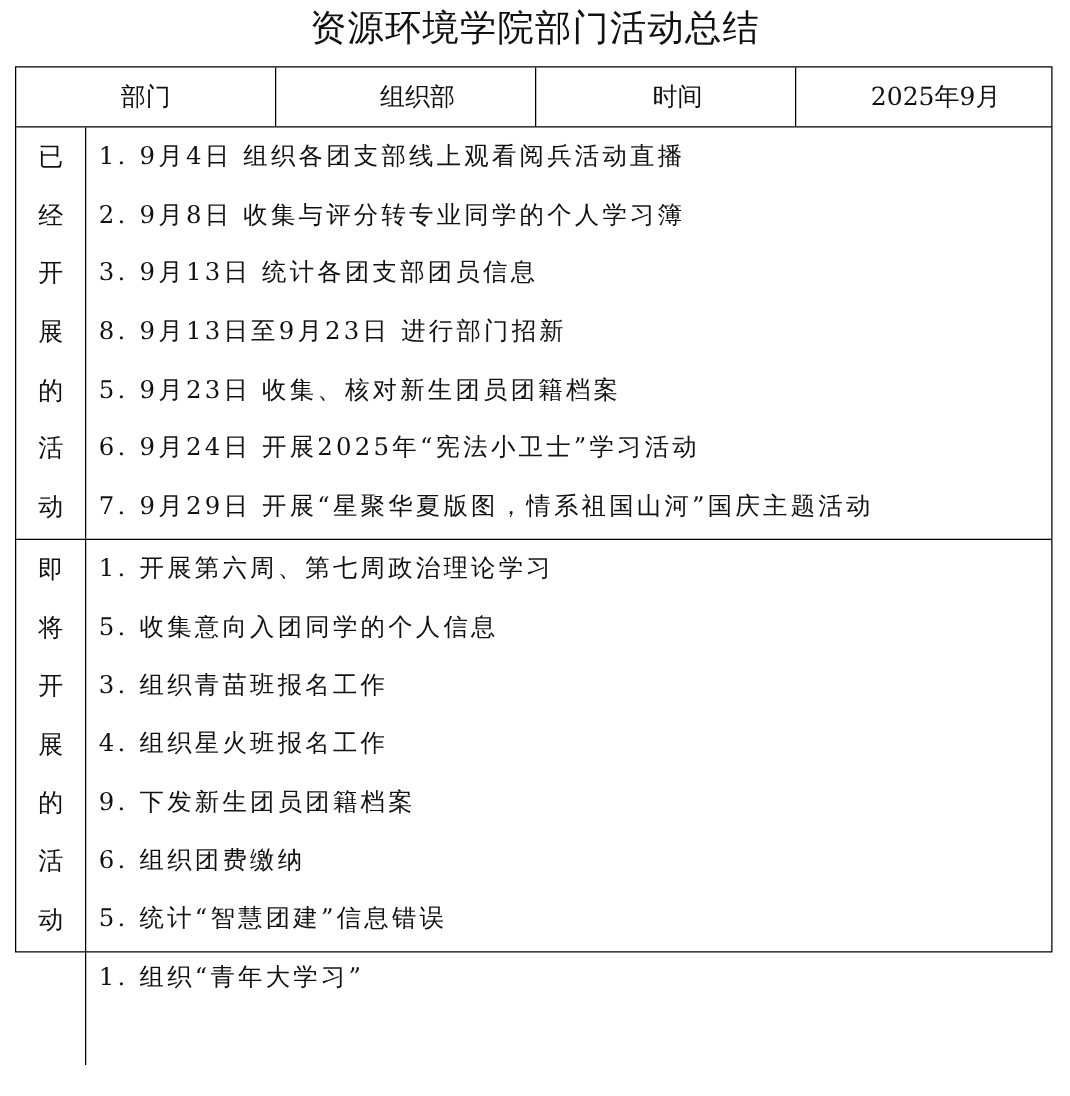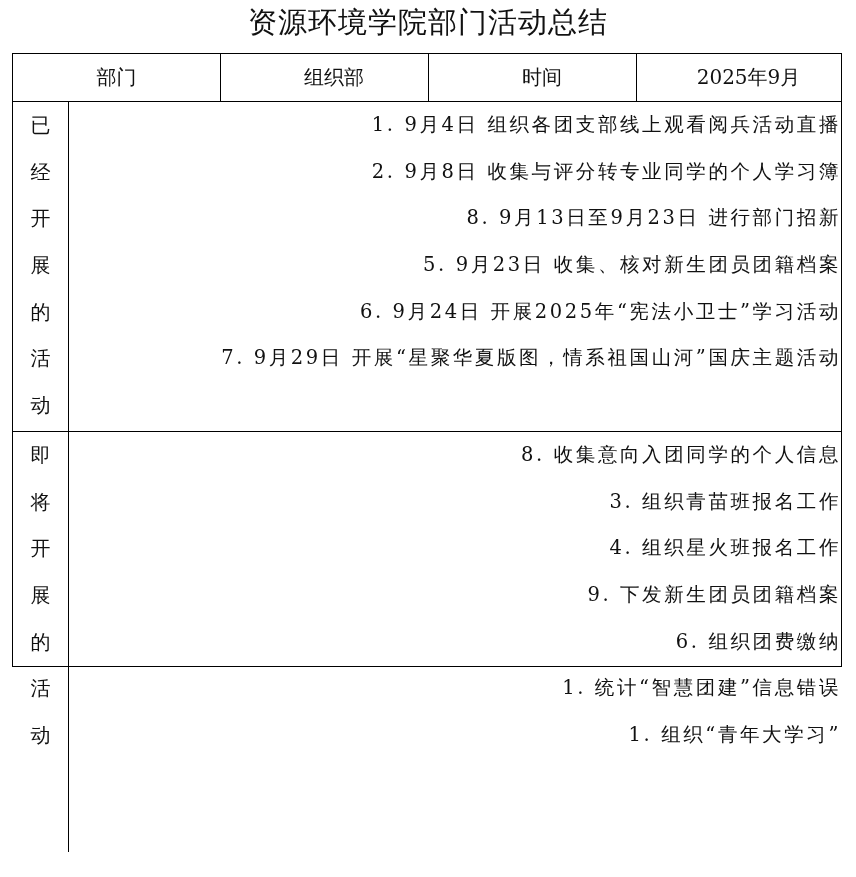--- a/index.html
+++ b/index.html
@@ -6,32 +6,32 @@
   body {
     width: 856px; height: 877px; position: relative; overflow: hidden;
     font-family: "DejaVu Serif", "Liberation Serif", serif;
     color: #111;
   }
   .title {
     position: absolute; left: 0; top: 2px; width: 856px; text-align: center;
     font-size: 29px; letter-spacing: 1px; line-height: 40px;
   }
   .tbl {
-    position: absolute; left: 12px; top: 53px; width: 830px; height: 614px;
+    position: absolute; left: 12px; top: 53px; width: 830px; height: 709px;
     border: 1.5px solid #000; box-sizing: border-box;
   }
   .hdr { position: absolute; left: 0; top: 0; width: 100%; height: 48px; border-bottom: 1.5px solid #000; box-sizing: border-box; display: flex; }
   .hdr .cell { height: 100%; display: flex; align-items: center; justify-content: center; font-size: 20px; box-sizing: border-box; }
   .hdr .cell + .cell { border-left: 1.2px solid #000; padding-left: 19px; }
   .sec { position: absolute; left: 0; width: 100%; box-sizing: border-box; }
   .sec1 { top: 48px; height: 330px; border-bottom: 1.2px solid #000; }
   .sec2 { top: 378px; height: 420px; }
   .side { position: absolute; left: 0; top: 0; width: 56px; height: 100%; border-right: 1.2px solid #000; box-sizing: border-box; }
   .side .ch { height: 46.7px; line-height: 46.7px; text-align: center; font-size: 20px; }
-  .items { position: absolute; left: 56px; top: 0; right: 0; text-align: right; }
+  .items { position: absolute; left: 56px; top: 0; right: 0; }
   .item { height: 46.7px; line-height: 46.7px; padding-left: 10px; font-size: 19.5px; letter-spacing: 2.6px; white-space: nowrap; }
 </style>
 </head>
 <body>
 
 <div class="title">资源环境学院部门活动总结</div>
 
 <div class="tbl">
   <div class="hdr">
     <div class="cell" style="width:207px">部门</div>
@@ -46,40 +46,42 @@
       <div class="ch">经</div>
       <div class="ch">开</div>
       <div class="ch">展</div>
       <div class="ch">的</div>
       <div class="ch">活</div>
       <div class="ch">动</div>
     </div>
     <div class="items">
       <div class="item">1. 9月4日 组织各团支部线上观看阅兵活动直播</div>
       <div class="item">2. 9月8日 收集与评分转专业同学的个人学习簿</div>
+      <div class="item">3. 9月13日 统计各团支部团员信息</div>
       <div class="item">8. 9月13日至9月23日 进行部门招新</div>
       <div class="item">5. 9月23日 收集、核对新生团员团籍档案</div>
       <div class="item">6. 9月24日 开展2025年“宪法小卫士”学习活动</div>
       <div class="item">7. 9月29日 开展“星聚华夏版图，情系祖国山河”国庆主题活动</div>
     </div>
   </div>
 
   <div class="sec sec2">
     <div class="side">
       <div class="ch">即</div>
       <div class="ch">将</div>
       <div class="ch">开</div>
       <div class="ch">展</div>
       <div class="ch">的</div>
       <div class="ch">活</div>
       <div class="ch">动</div>
     </div>
     <div class="items">
-      <div class="item">8. 收集意向入团同学的个人信息</div>
+      <div class="item">1. 开展第六周、第七周政治理论学习</div>
+      <div class="item">5. 收集意向入团同学的个人信息</div>
       <div class="item">3. 组织青苗班报名工作</div>
       <div class="item">4. 组织星火班报名工作</div>
       <div class="item">9. 下发新生团员团籍档案</div>
       <div class="item">6. 组织团费缴纳</div>
-      <div class="item">1. 统计“智慧团建”信息错误</div>
+      <div class="item">5. 统计“智慧团建”信息错误</div>
       <div class="item">1. 组织“青年大学习”</div>
     </div>
   </div>
 </div>
 
 </body></html>

